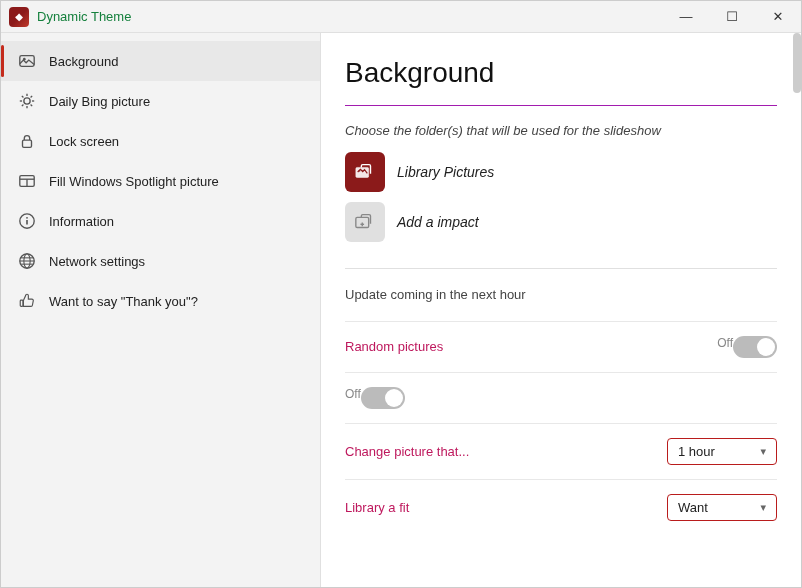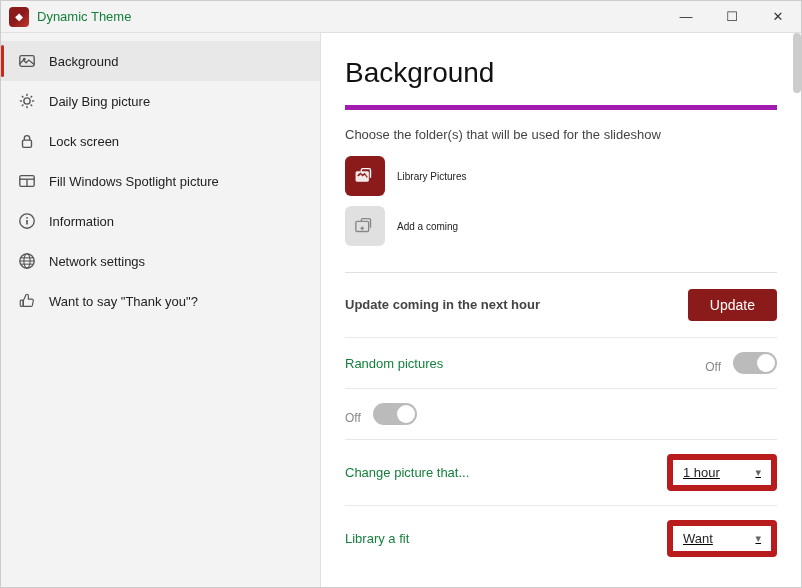--- a/index.html
+++ b/index.html
@@ -133,22 +133,23 @@
     .scrollbar-thumb {
       position: absolute;
       right: 0;
       top: 0;
       width: 8px;
       height: 60px;
       background: #ccc;
       border-radius: 4px;
     }
     .section {
-      border-top: 5px solid #a21caf;
+      border-top: 1px solid #a21caf;
       padding: 16px 0;
+      font-style: italic;
     }
     .section-title {
       font-size: 13px;
       color: #444;
       margin-bottom: 12px;
       line-height: 1.4;
     }
     .folder-item {
       display: flex;
       align-items: center;
@@ -165,62 +166,61 @@
       flex-shrink: 0;
     }
     .folder-icon-box.library {
       background: #8b1a1a;
     }
     .folder-icon-box.add {
       background: #e0e0e0;
     }
     .folder-icon-box svg { width: 22px; height: 22px; }
     .folder-name {
-      font-size: 10px;
+      font-size: 14px;
       color: #222;
       text-align: right;
     }
     .update-section {
       border-top: 1px solid #e0e0e0;
       padding: 16px 0;
       display: flex;
       align-items: center;
       justify-content: space-between;
     }
     .update-text {
       font-size: 13px;
       color: #444;
       line-height: 1.5;
-      font-weight: bold;
     }
     .update-btn {
       background: #8b1a1a;
       color: #fff;
       border: none;
       padding: 8px 22px;
       border-radius: 4px;
       font-size: 14px;
       cursor: pointer;
       white-space: nowrap;
     }
     .setting-row {
       display: flex;
       align-items: center;
       justify-content: space-between;
       padding: 14px 0;
       border-top: 1px solid #e8e8e8;
     }
     .setting-label {
       font-size: 13px;
-      color: #15803d;
+      color: #be185d;
     }
     .setting-right {
       display: flex;
-      align-items: flex-end;
-      gap: 12px;
+      align-items: flex-start;
+      gap: 0;
     }
     .off-label {
       font-size: 12px;
       color: #888;
     }
     .toggle {
       width: 44px;
       height: 22px;
       background: #bbb;
       border-radius: 11px;
@@ -233,28 +233,27 @@
       top: 2px;
       width: 18px;
       height: 18px;
       background: #fff;
       border-radius: 50%;
     }
     .select-box {
       display: flex;
       align-items: center;
       gap: 6px;
-      border: 6px solid #b91c1c;
+      border: 1px solid #b91c1c;
       border-radius: 4px;
       padding: 5px 10px;
       min-width: 110px;
       justify-content: space-between;
       cursor: pointer;
       background: #fff;
-      text-decoration: underline;
     }
     .select-value {
       font-size: 13px;
       color: #222;
     }
     .chevron {
       font-size: 11px;
       color: #666;
     }
   </style>
@@ -386,27 +385,26 @@
 
         <div class="folder-item">
           <div class="folder-icon-box add">
             <svg width="22" height="22" viewBox="0 0 24 24" fill="none">
               <rect x="2" y="7" width="14" height="11" rx="1.5" stroke="#888" stroke-width="1.5" fill="none"></rect>
               <path d="M8 7V5.5A1.5 1.5 0 0 1 9.5 4h7A1.5 1.5 0 0 1 18 5.5V14" stroke="#888" stroke-width="1.5"></path>
               <line x1="9" y1="12.5" x2="9" y2="16.5" stroke="#888" stroke-width="1.5"></line>
               <line x1="7" y1="14.5" x2="11" y2="14.5" stroke="#888" stroke-width="1.5"></line>
             </svg>
           </div>
-          <span class="folder-name">Add a coming</span>
+          <span class="folder-name">Add a impact</span>
         </div>
       </div>
 
       <div class="update-section">
         <div class="update-text">Update coming in the next hour</div>
-        <button class="update-btn">Update</button>
       </div>
 
       <div class="setting-row">
         <span class="setting-label">Random pictures</span>
         <div class="setting-right">
           <span class="off-label">Off</span>
           <div class="toggle">
             <div class="toggle-knob"></div>
           </div>
         </div>

